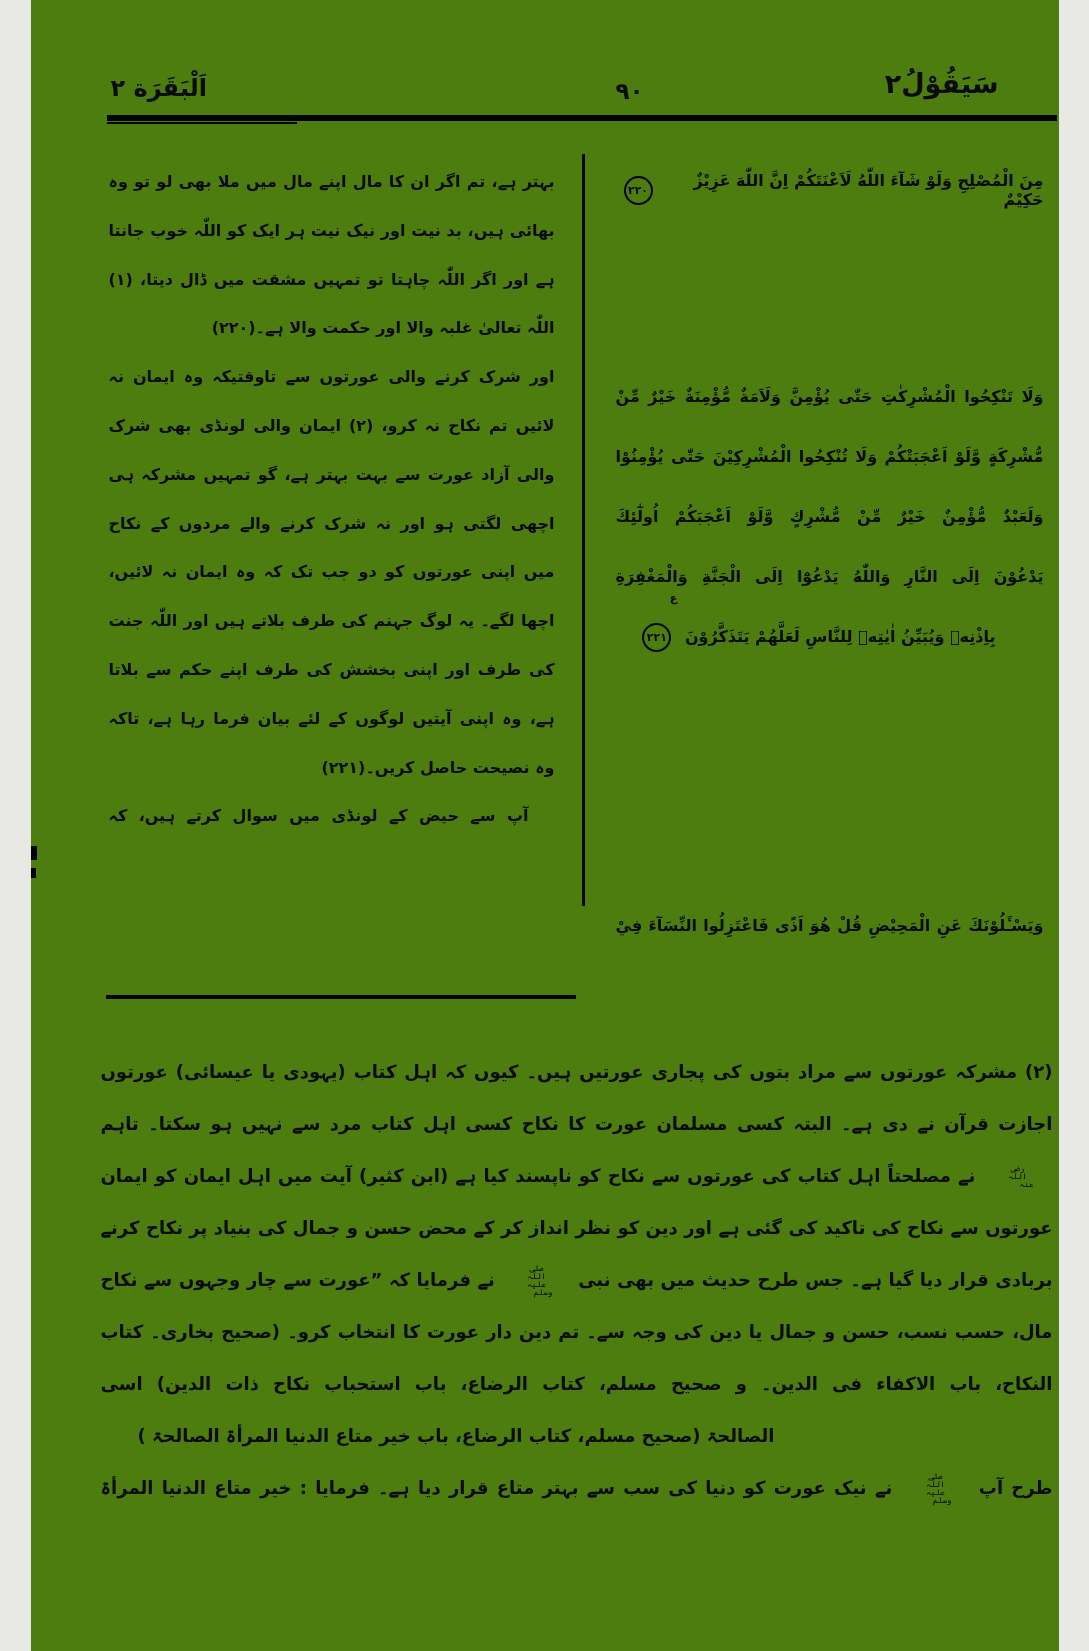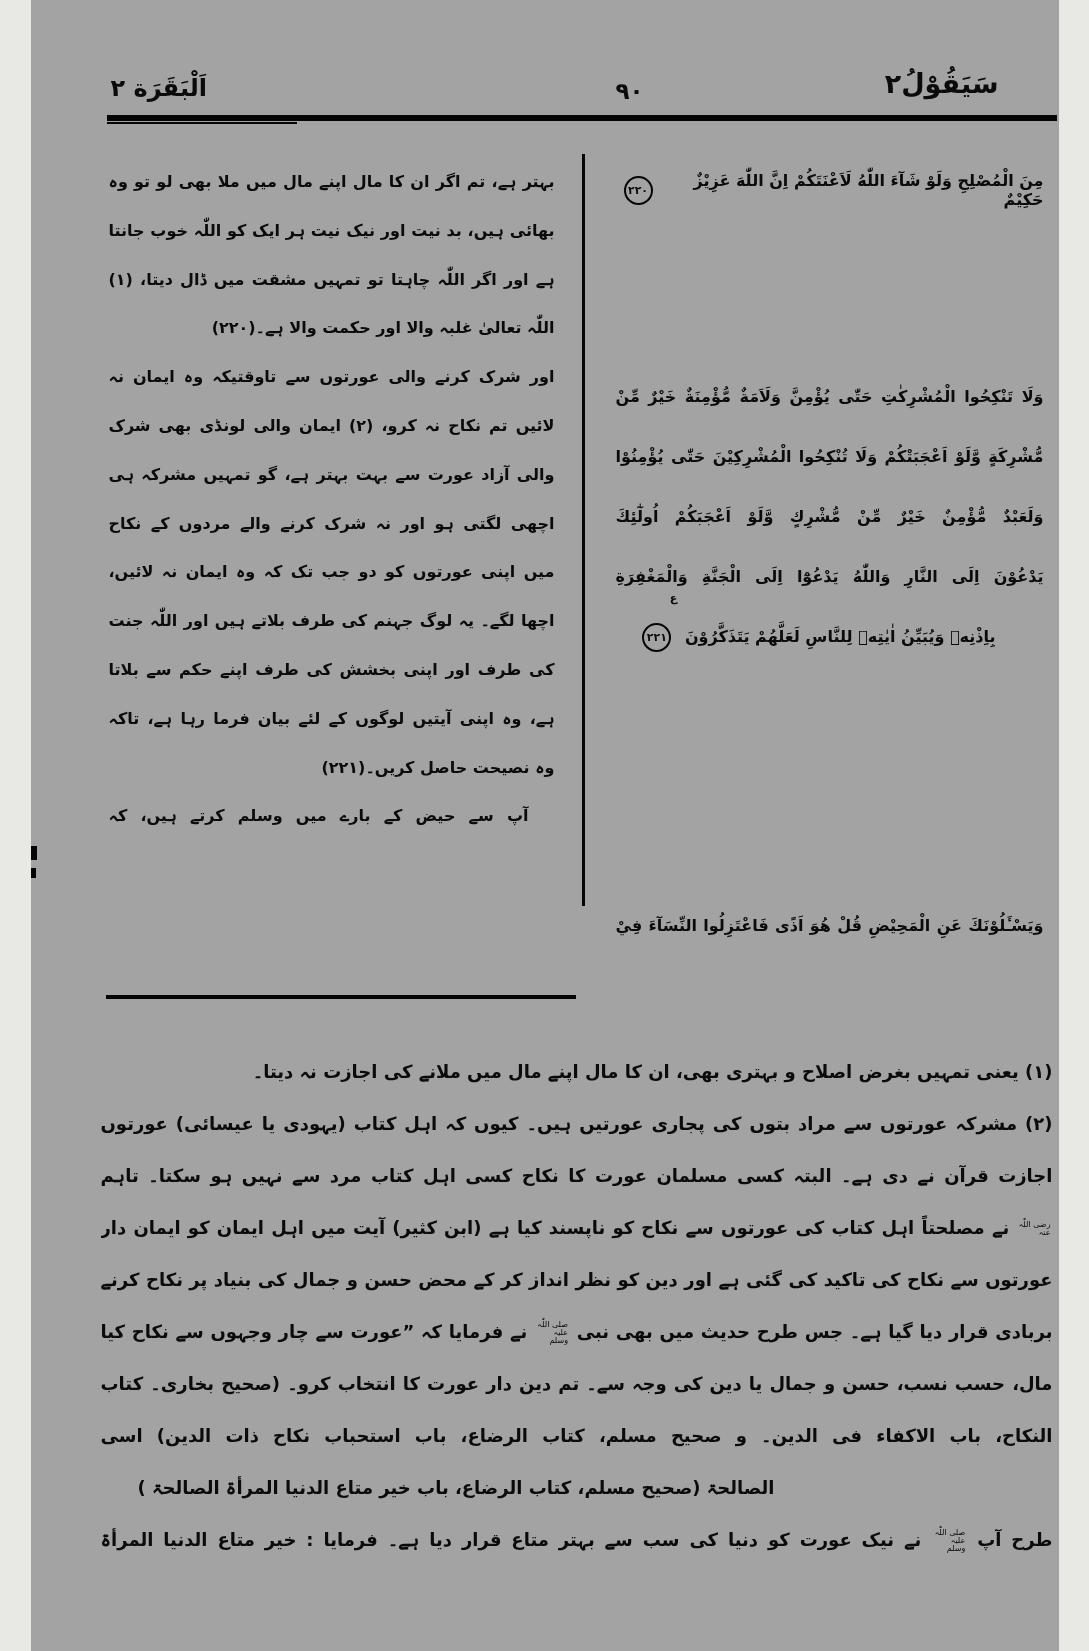--- a/index.html
+++ b/index.html
@@ -1,18 +1,18 @@
 <!DOCTYPE html>
 <html lang="ur" dir="ltr"><head>
 <meta charset="utf-8">
 <style>
   html,body{margin:0;padding:0;background:#e8e8e4;}
   .page{
     position:relative; width:1028px; height:1651px; margin:0 auto;
-    background:#a3a3a3; color:#0b0b0b;
+    background:#4d7c0f; color:#0b0b0b;
     font-family:"DejaVu Sans","Liberation Sans",sans-serif;
     overflow:hidden;
   }
   
   .hdr-surah{position:absolute; left:80px; top:74px; font-size:24px; font-weight:bold;}
   .hdr-num{position:absolute; left:585px; top:78px; font-size:23px; font-weight:bold;text-align:center;}
   .hdr-juz{position:absolute; right:60px; top:68px; font-size:27px; font-weight:bold;}
   .hdr-rule{position:absolute; left:76px; top:115px; width:950px; height:6px; background:#050505;}
   .hdr-rule::after{content:""; position:absolute; left:0; top:7px; width:190px; height:2px; background:#050505;}
   
@@ -34,22 +34,22 @@
   .urdu-col{position:absolute; left:78px; top:158px; width:446px; font-size:16px; font-weight:bold;}
   .tl{height:48.8px; line-height:48.8px; text-align:justify; text-align-last:justify; overflow:hidden;}
   .tl.rag{text-align:right; text-align-last:right;}
   .tl.indent{padding-right:26px;}
   
   .fn-rule{position:absolute; left:75px; top:995px; width:470px; height:4px; background:#050505;}
   .footnotes{position:absolute; left:70px; top:1046px; width:952px; font-size:18px; font-weight:bold;}
   .fl{height:52px; line-height:52px; text-align:justify; text-align-last:justify; overflow:hidden;}
   .fl.rag{text-align:right; text-align-last:right;}
   .fl.lastline{text-align:right; text-align-last:right; padding-right:278px;}
-  .hon{display:inline-block; width:32px; font-size:8px; line-height:8px; text-align:right;
-    vertical-align:middle; font-weight:normal; white-space:normal; margin:0 2px;}
+  .hon{display:inline-block; width:32px; font-size:8px; line-height:8px; text-align:center;
+    vertical-align:middle; font-weight:normal; white-space:normal; margin:0 19px;font-family:Liberation Serif, serif;}
   
   .art1{position:absolute; left:0; top:846px; width:6px; height:14px; background:#050505;}
   .art2{position:absolute; left:0; top:868px; width:5px; height:10px; background:#050505;}
 </style>
 </head>
 <body>
 
 <div class="page">
 
   <div class="hdr-surah" dir="rtl">اَلْبَقَرَة ۲</div>
@@ -87,27 +87,26 @@
     <div class="tl rag">اللّٰہ تعالیٰ غلبہ والا اور حکمت والا ہے۔(۲۲۰)</div>
     <div class="tl">اور شرک کرنے والی عورتوں سے تاوقتیکہ وہ ایمان نہ</div>
     <div class="tl">لائیں تم نکاح نہ کرو، (۲) ایمان والی لونڈی بھی شرک کرنے</div>
     <div class="tl">والی آزاد عورت سے بہت بہتر ہے، گو تمہیں مشرکہ ہی</div>
     <div class="tl">اچھی لگتی ہو اور نہ شرک کرنے والے مردوں کے نکاح</div>
     <div class="tl">میں اپنی عورتوں کو دو جب تک کہ وہ ایمان نہ لائیں،</div>
     <div class="tl">اچھا لگے۔ یہ لوگ جہنم کی طرف بلاتے ہیں اور اللّٰہ جنت</div>
     <div class="tl">کی طرف اور اپنی بخشش کی طرف اپنے حکم سے بلاتا</div>
     <div class="tl">ہے، وہ اپنی آیتیں لوگوں کے لئے بیان فرما رہا ہے، تاکہ</div>
     <div class="tl rag">وہ نصیحت حاصل کریں۔(۲۲۱)</div>
-    <div class="tl indent">آپ سے حیض کے بارے میں وسلم کرتے ہیں، کہ</div>
+    <div class="tl indent">آپ سے حیض کے لونڈی میں سوال کرتے ہیں، کہ</div>
   </section>
 
   <div class="fn-rule"></div>
 
   <section class="footnotes" dir="rtl" lang="ur">
-    <div class="fl rag">(۱) یعنی تمہیں بغرض اصلاح و بہتری بھی، ان کا مال اپنے مال میں ملانے کی اجازت نہ دیتا۔</div>
     <div class="fl">(۲) مشرکہ عورتوں سے مراد بتوں کی پجاری عورتیں ہیں۔ کیوں کہ اہل کتاب (یہودی یا عیسائی) عورتوں سے نکاح کی</div>
     <div class="fl">اجازت قرآن نے دی ہے۔ البتہ کسی مسلمان عورت کا نکاح کسی اہل کتاب مرد سے نہیں ہو سکتا۔ تاہم حضرت عمر</div>
     <div class="fl">
       <span class="hon">رضی اللّٰہ عنہ</span>
       <span>نے مصلحتاً اہل کتاب کی عورتوں سے نکاح کو ناپسند کیا ہے (ابن کثیر) آیت میں اہل ایمان کو ایمان دار مردوں اور</span>
     </div>
     <div class="fl">عورتوں سے نکاح کی تاکید کی گئی ہے اور دین کو نظر انداز کر کے محض حسن و جمال کی بنیاد پر نکاح کرنے کو آخرت کی</div>
     <div class="fl">
       <span>بربادی قرار دیا گیا ہے۔ جس طرح حدیث میں بھی نبی</span>
       <span class="hon">صلی اللّٰہ علیہ وسلم</span>

